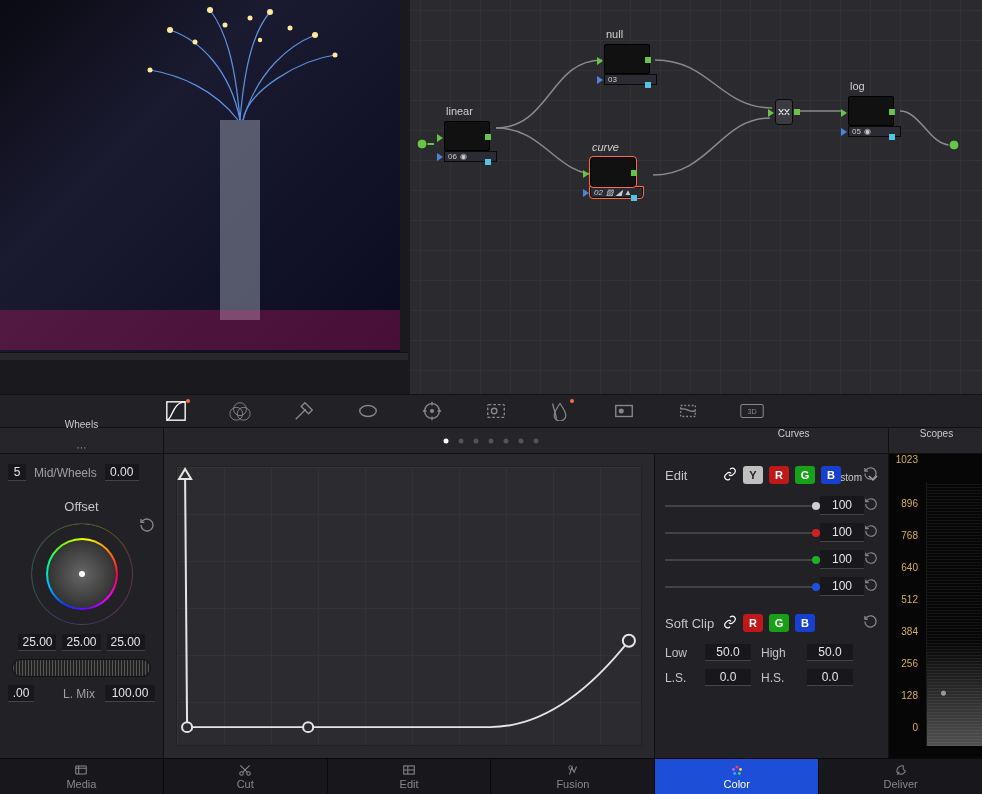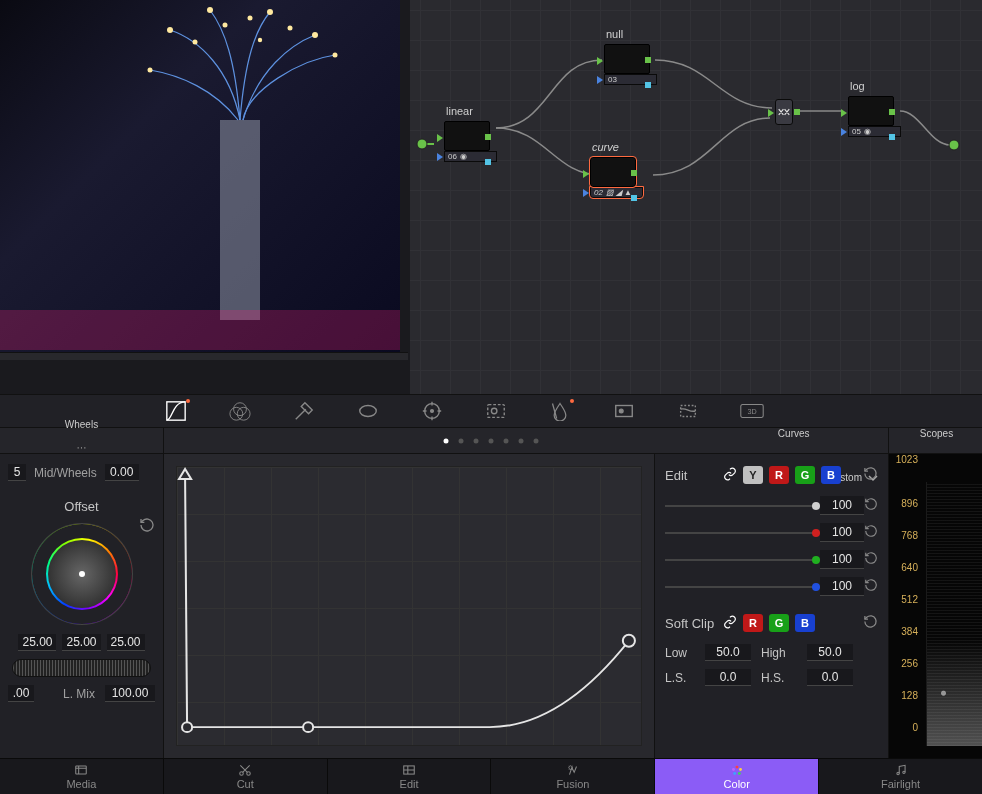--- a/index.html
+++ b/index.html
@@ -89,21 +89,21 @@
   .wave-img { position:absolute; right:0; top:28px; bottom:12px; width:56px; background:
     radial-gradient(circle at 30% 80%, rgba(255,255,255,.5) 0 2px, transparent 3px),
     linear-gradient(0deg, rgba(220,220,220,.35) 0%, transparent 40%),
     repeating-linear-gradient(0deg, rgba(255,255,255,.06) 0 1px, transparent 1px 3px);
     border-left:1px solid #1a1a1a;
   }
   
   
   .page-nav { height:36px; background:#18181c; display:flex; border-top:1px solid #0a0a0a;}
   .pn { flex:1; display:flex; flex-direction:column; align-items:center; justify-content:center; gap:1px; font-size:11px; color:#888; cursor:pointer; border-right:1px solid #0a0a0a;}
-  .pn.active { color:#fff; background:#8b5cf6;}
+  .pn.active { color:#fff; background:#1d4ed8;}
   .pn:last-child{border-right:none;}
   .pn svg { width:16px; height:14px; }
 
   svg { pointer-events:none; }
 </style>
 </head>
 <body>
 
 <div class="top-row">
 
@@ -515,19 +515,18 @@
         <circle cx="12" cy="7" r="2.5" fill="#ff4040"></circle>
         <circle cx="18" cy="11" r="2.5" fill="#ffd040"></circle>
         <circle cx="16" cy="18" r="2.5" fill="#40d060"></circle>
         <circle cx="8" cy="18" r="2.5" fill="#40a0ff"></circle>
         <circle cx="6" cy="11" r="2.5" fill="#c060ff"></circle>
       </svg>
     <span>Color</span>
   </div>
   <div class="pn">
       <svg viewBox="0 0 24 24" fill="none" stroke="currentColor" stroke-width="1.8">
-        <path d="M9 18 V6 L19 4 V16"></path>
-        <circle cx="7" cy="18" r="2"></circle>
-        <circle cx="17" cy="16" r="2"></circle>
-      </svg>
-      <span>Fairlight</span>
+        <path d="M5 15c-1-6 4-11 11-10-1 3-1 5 1 7 3 0 3 4 0 5-2 3-9 4-12-2z"></path>
+        <path d="M9 15l-3 5"></path>
+      </svg>
+      <span>Deliver</span>
     </div>
 </div>
 
 </body></html>

